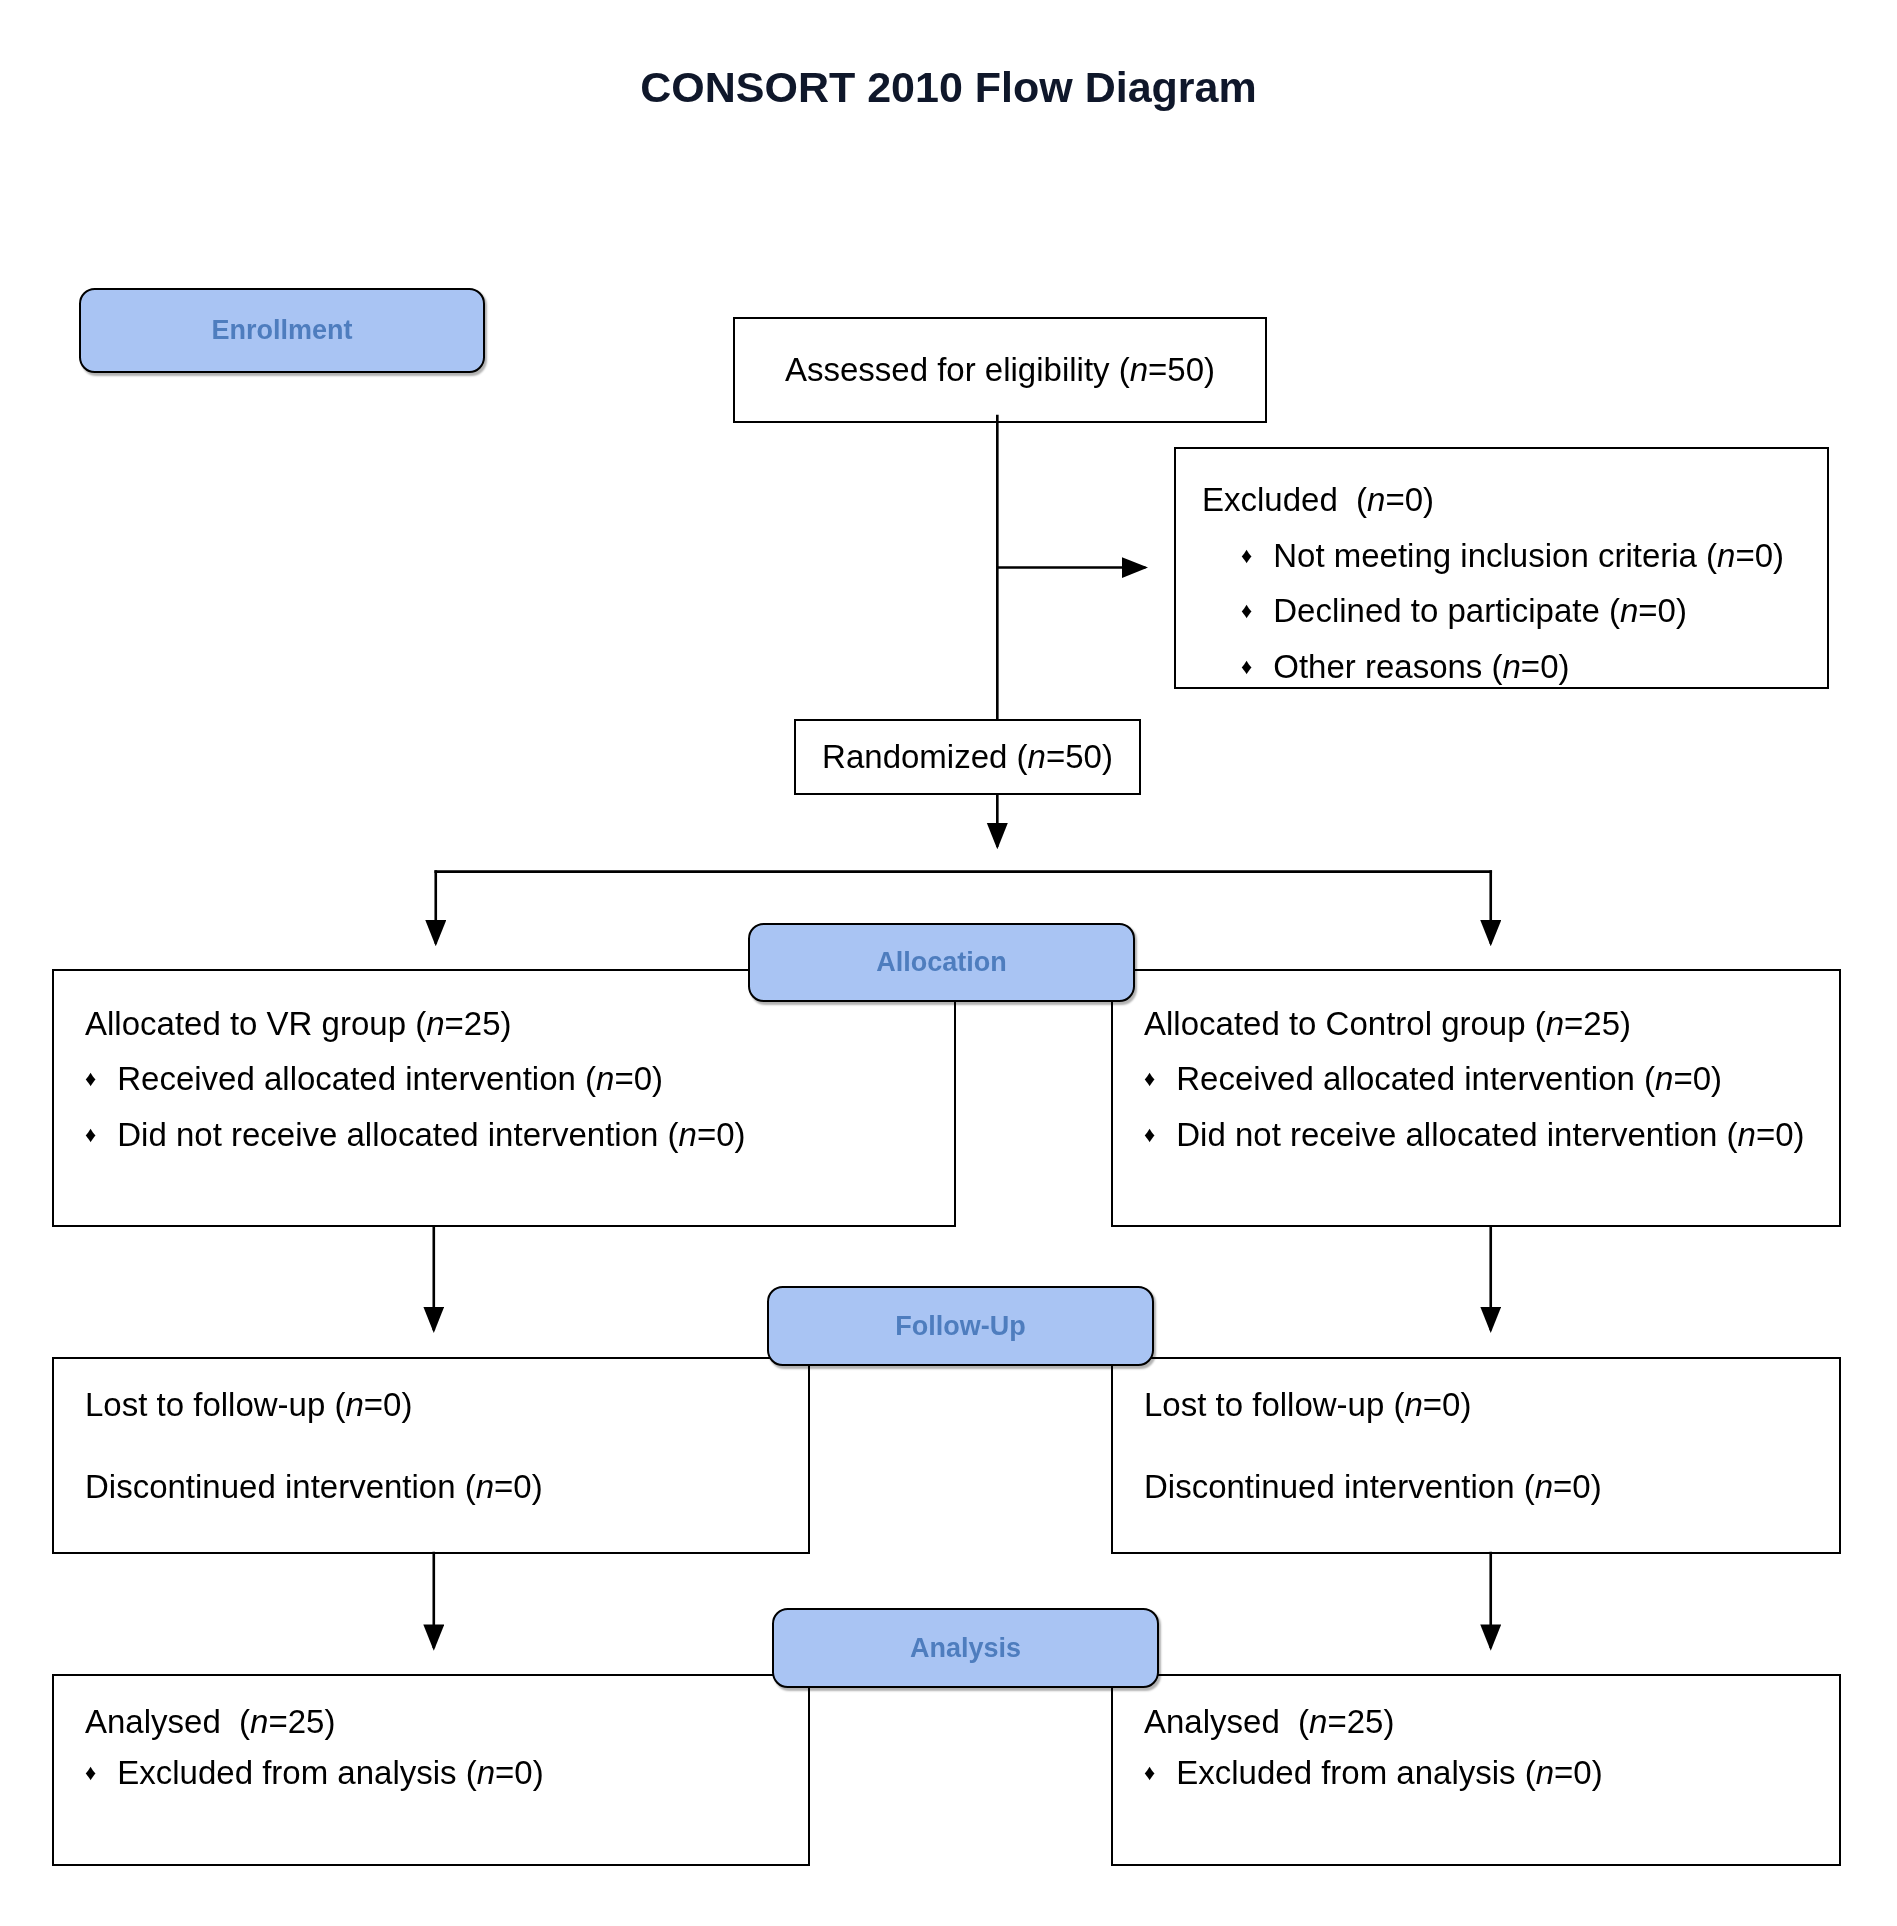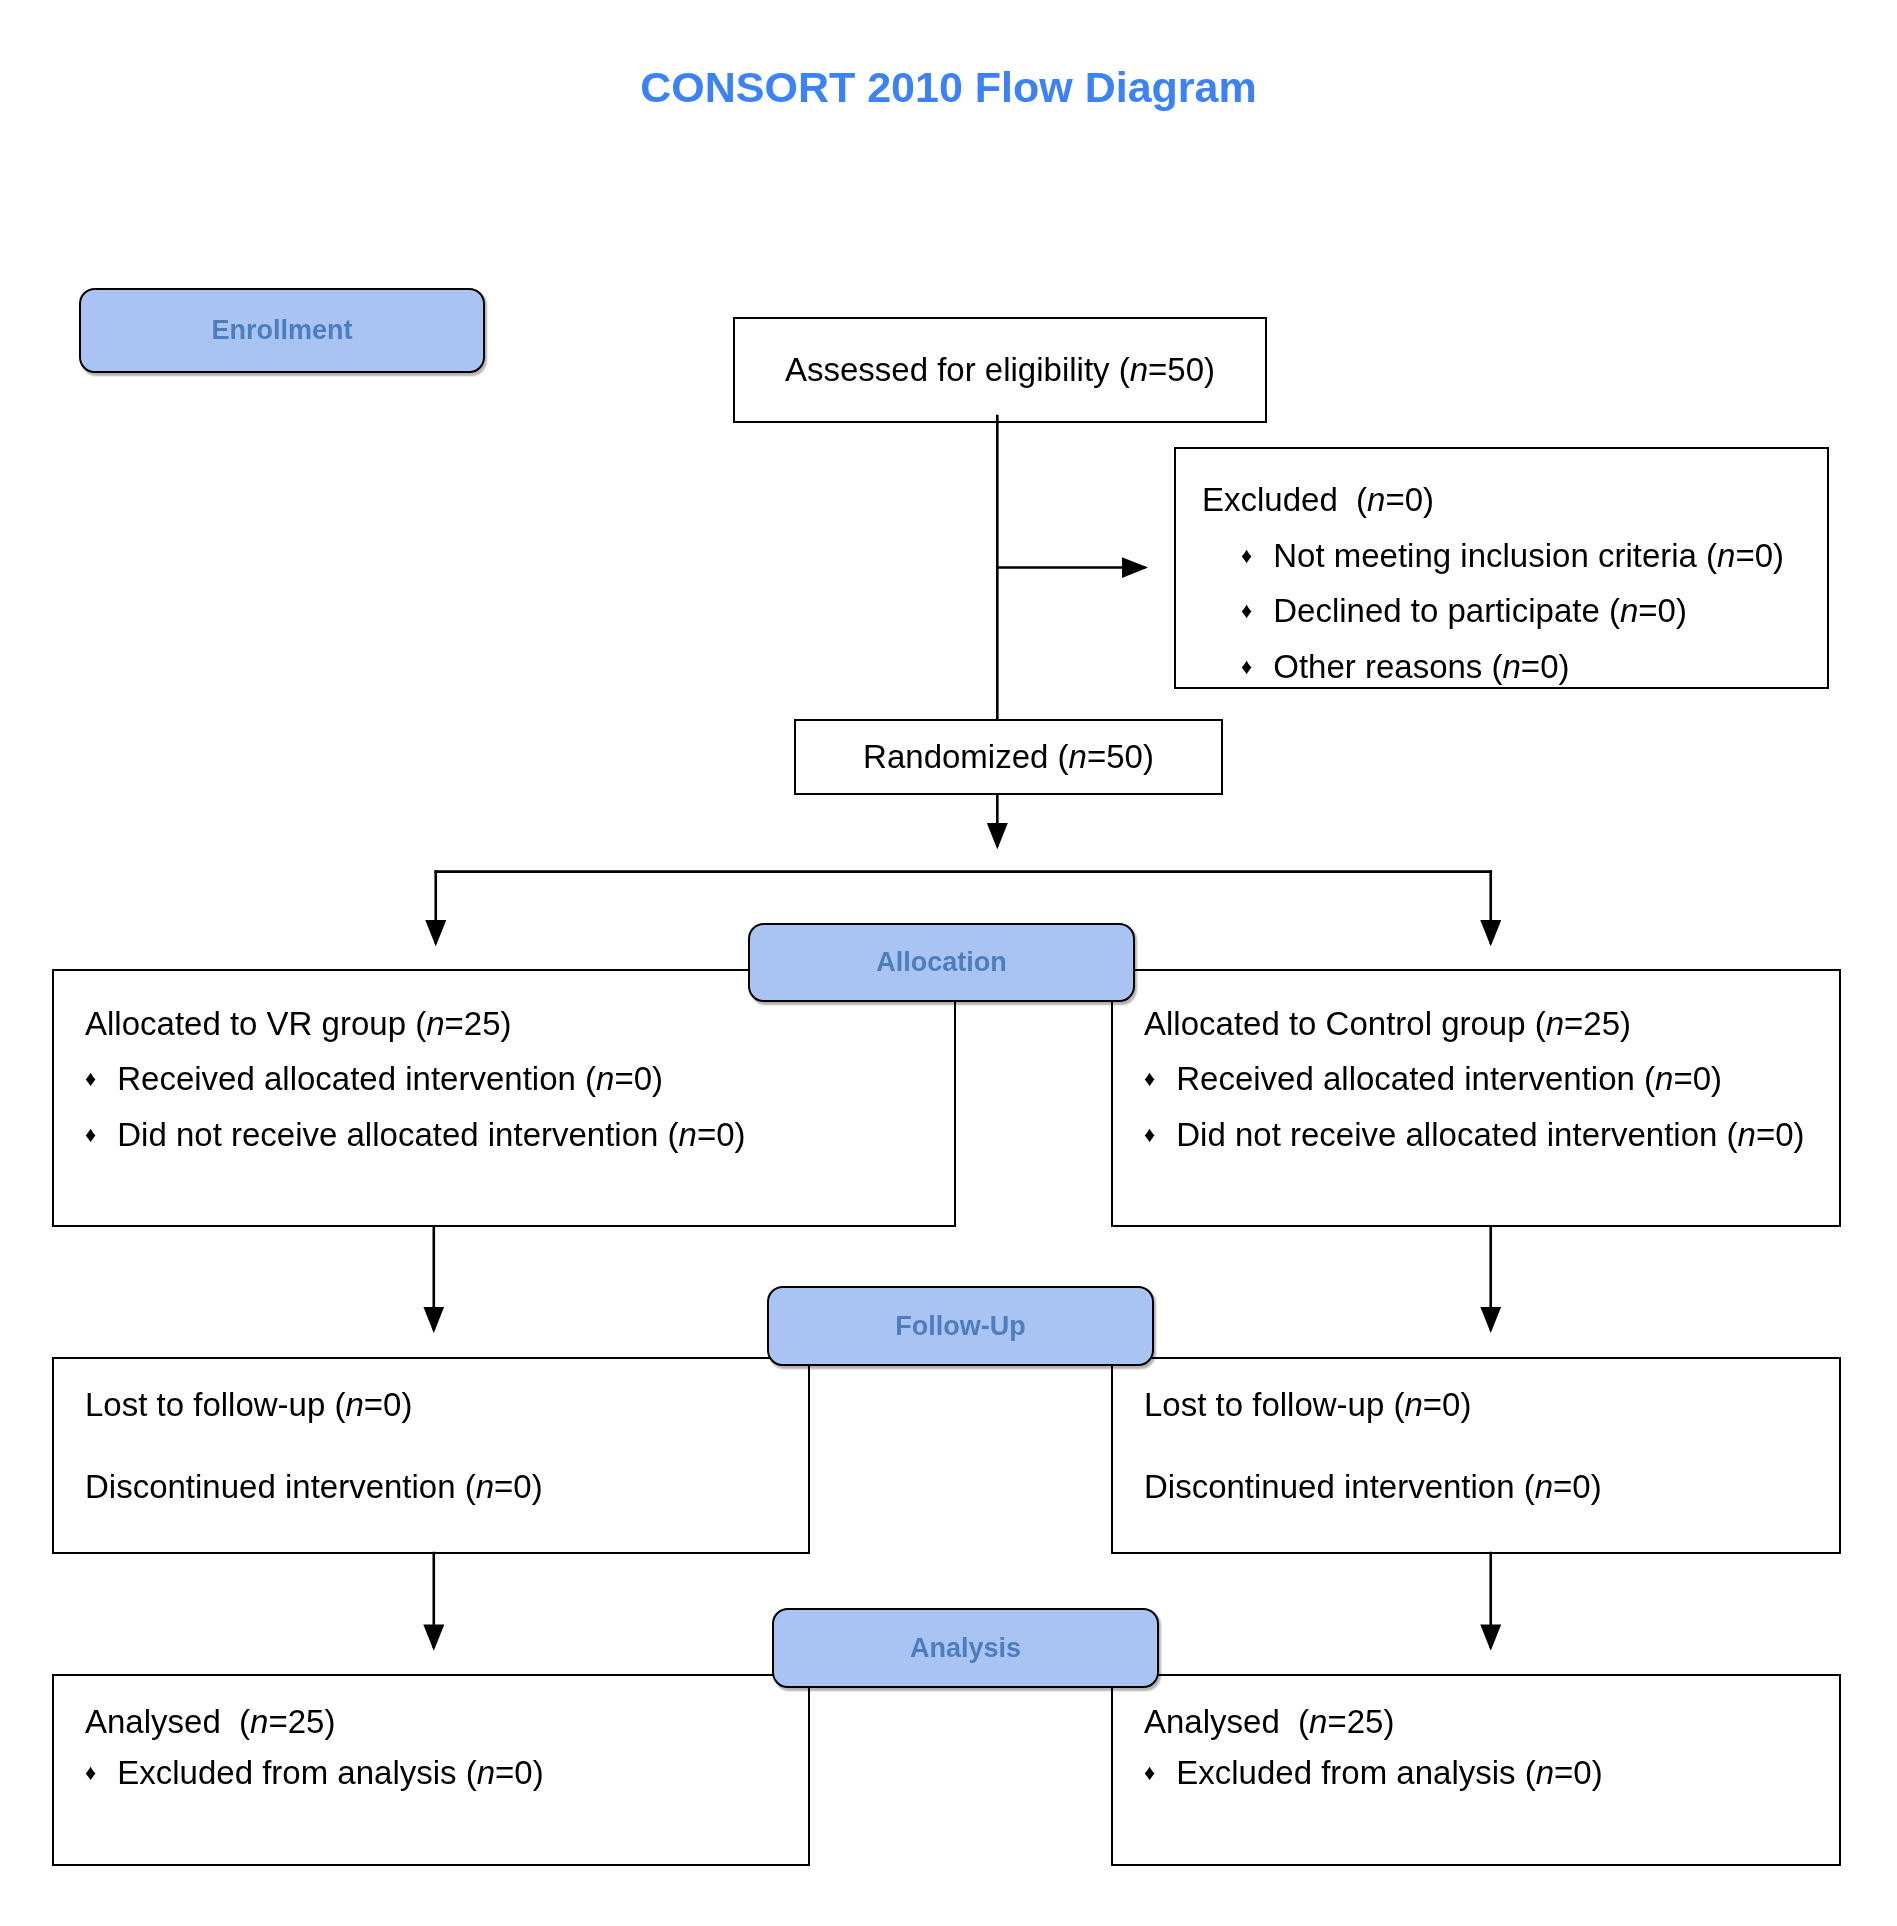--- a/index.html
+++ b/index.html
@@ -12,21 +12,21 @@
   .canvas{
     position:relative;
     width:1897px;height:1926px;
     background:var(--background);
     font-family:"Liberation Sans","DejaVu Sans",sans-serif;
     color:#000;
     overflow:hidden;
   }
   .title{
     position:absolute;left:0;top:63px;width:100%;
-    text-align:center;font-size:43px;font-weight:bold;color:#3b82f6;
+    text-align:center;font-size:43px;font-weight:bold;color:#0f172a;
     letter-spacing:0px;
   }
   svg.connectors{position:absolute;left:0;top:0;z-index:2;}
   .stage-label{
     position:absolute;z-index:3;
     background:var(--stage-fill);
     border:2.6px solid var(--border);
     border-radius:15.7px;
     box-shadow:2px 2.6px 2px rgba(0,0,0,0.30);
     display:flex;align-items:center;justify-content:center;
@@ -112,21 +112,21 @@
     <div class="row mt-m indent">
       <span class="bullet">♦</span>
       <span class="txt">Declined to participate (<i>n</i>=0)</span>
     </div>
     <div class="row mt-m indent">
       <span class="bullet">♦</span>
       <span class="txt">Other reasons (<i>n</i>=0)</span>
     </div>
   </div>
 
-  <div class="cbox center" style="left:794px;top:719px;width:429px;height:76px;">
+  <div class="cbox center" style="left:794px;top:719px;width:347px;height:76px;">
     <span class="txt">Randomized (<i>n</i>=50)</span>
   </div>
 
   <div class="cbox pad-alloc" style="left:52px;top:969px;width:904px;height:258px;">
     <div class="row">
       <span class="txt">Allocated to VR group (<i>n</i>=25)</span>
     </div>
     <div class="row mt-m">
       <span class="bullet">♦</span>
       <span class="txt">Received allocated intervention (<i>n</i>=0)</span>

